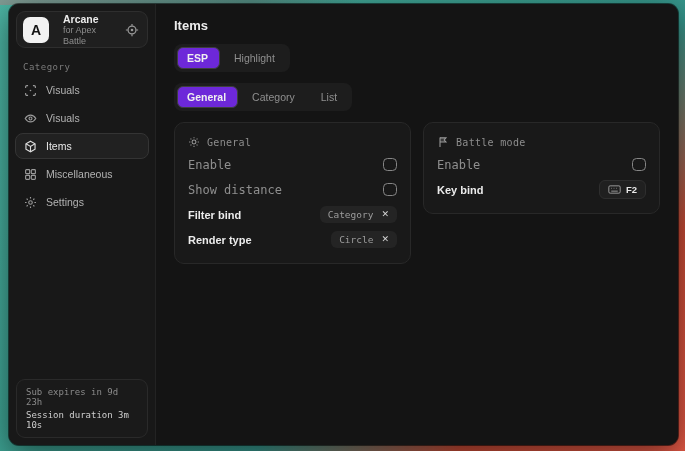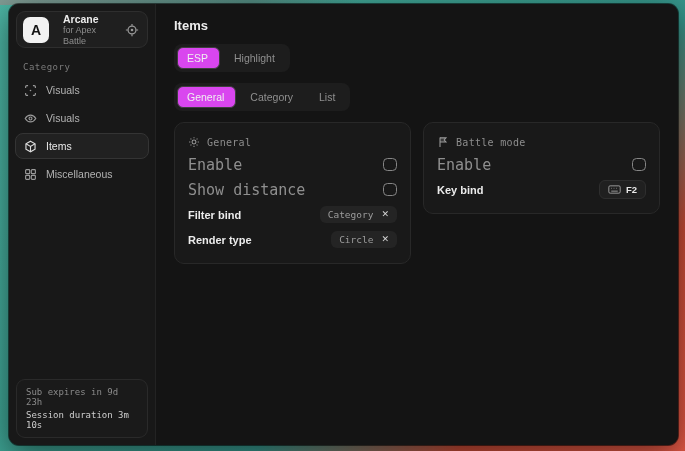--- a/index.html
+++ b/index.html
@@ -35,27 +35,27 @@
   .nav-item.active .nv-ic{color:#dedede;}
   .side-footer{margin:auto 7px 7px 7px;background:#1a1a1a;border:1px solid #2a2a2a;border-radius:9px;
     padding:7px 9px;display:flex;flex-direction:column;gap:3px;}
   .sf-line1{font-family:"DejaVu Sans Mono",monospace;font-size:9px;color:#8b8b8b;}
   .sf-line2{font-family:"DejaVu Sans Mono",monospace;font-size:9px;color:#cfcfcf;}
   
   .main{flex:1;background:#141414;padding:14px 18px;display:flex;flex-direction:column;}
   .page-title{font-size:13px;font-weight:bold;color:#ededed;}
   .tab-group{display:inline-flex;align-self:flex-start;background:#1d1d1d;border-radius:8px;padding:3px;gap:2px;margin-top:11px;}
   .tab{font-size:10.5px;color:#8f8f8f;padding:4px 11px;border-radius:6px;border:1px solid transparent;cursor:pointer;}
-  .tab.active{background:#d946ef;border-color:#3e3e3e;color:#f0f0f0;font-weight:normal;padding-left:9px;}
+  .tab.active{background:#6d28d9;border-color:#3e3e3e;color:#f0f0f0;font-weight:bold;padding-left:9px;}
   .cards{display:flex;gap:12px;align-items:flex-start;margin-top:11px;}
   .card{width:237px;background:#191919;border:1px solid #282828;border-radius:10px;padding:9px 13px 11px 13px;}
   .card-head{display:flex;align-items:center;gap:7px;height:20px;color:#8d8d8d;}
   .card-title{font-family:"DejaVu Sans Mono",monospace;font-size:10px;letter-spacing:.3px;}
   .row{display:flex;align-items:center;justify-content:space-between;height:25px;}
-  .lbl-dim{font-family:"DejaVu Sans Mono",monospace;font-size:15px;color:#8f8f8f;}
+  .lbl-dim{font-family:"DejaVu Sans Mono",monospace;font-size:12px;color:#8f8f8f;}
   .lbl-strong{font-size:11px;font-weight:bold;color:#ececec;}
   .checkbox{width:14px;height:13px;border:1.5px solid #868686;border-radius:4.5px;background:transparent;cursor:pointer;}
   .pill{display:inline-flex;align-items:center;gap:8px;background:#242424;border-radius:6px;padding:3px 8px;cursor:pointer;}
   .pill-val{font-family:"DejaVu Sans Mono",monospace;font-size:9.5px;color:#9c9c9c;}
   .pill-x{font-size:9px;color:#d6d6d6;line-height:1;cursor:pointer;}
   .keybadge{display:inline-flex;align-items:center;gap:5px;background:#202020;border:1px solid #2e2e2e;
     border-radius:6px;padding:3px 8px;cursor:pointer;}
   .key-val{font-size:9.5px;font-weight:bold;color:#e8e8e8;}
   svg{display:block;}
 </style>
@@ -121,20 +121,29 @@
           <svg width="13" height="13" viewBox="0 0 16 16" fill="none" stroke="currentColor" stroke-width="1.4">
             <rect x="2" y="2" width="5" height="5" rx="1"></rect>
               <rect x="9" y="2" width="5" height="5" rx="1"></rect>
             <rect x="2" y="9" width="5" height="5" rx="1"></rect>
               <rect x="9" y="9" width="5" height="5" rx="1"></rect>
           </svg>
         </span>
         <span>Miscellaneous</span>
       </div>
 
+      <div class="nav-item">
+        <span class="nv-ic">
+          <svg width="13" height="13" viewBox="0 0 16 16" fill="none" stroke="currentColor" stroke-width="1.4">
+            <circle cx="8" cy="8" r="2.2"></circle>
+            <path d="M8 1.2v2M8 12.8v2M1.2 8h2M12.8 8h2M3.2 3.2l1.4 1.4M11.4 11.4l1.4 1.4M12.8 3.2l-1.4 1.4M4.6 11.4l-1.4 1.4"></path>
+          </svg>
+        </span>
+        <span>Settings</span>
+      </div>
     </div>
 
     <div class="side-footer">
       <span class="sf-line1">Sub expires in 9d 23h</span>
       <span class="sf-line2">Session duration 3m 10s</span>
     </div>
   </div>
 
   <div class="main">
 

